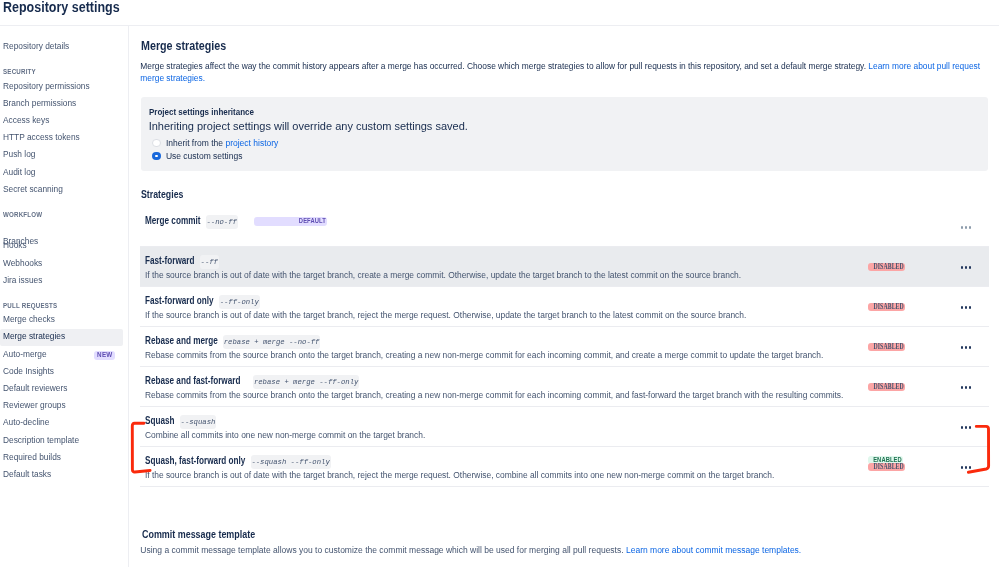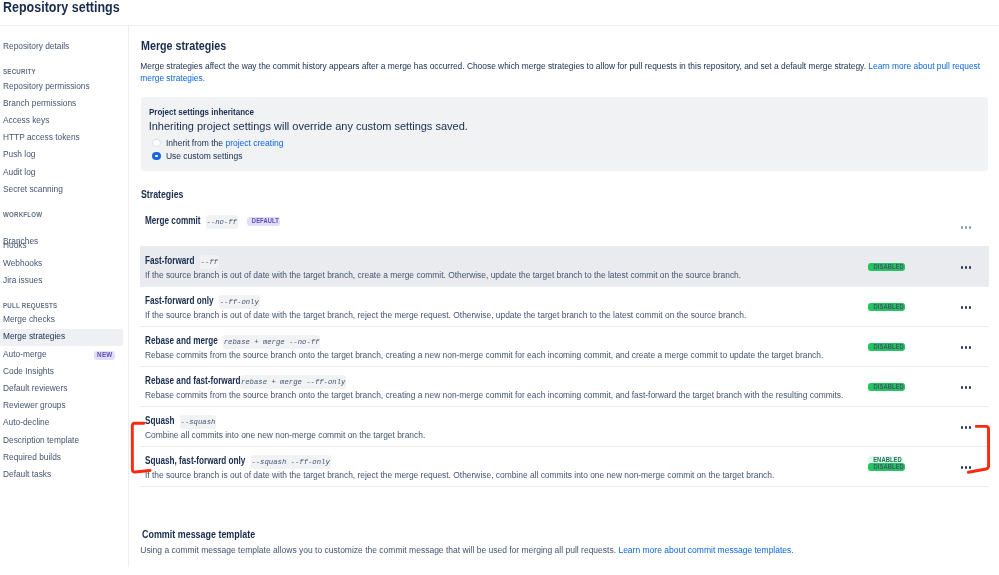--- a/index.html
+++ b/index.html
@@ -81,21 +81,21 @@
              text-align:center;}
   .row .defbadge > span{display:inline-block;transform:scaleX(0.735);transform-origin:center;}
   .row .desc{position:absolute;left:4.9px;top:23.2px;font-size:8.42px;color:#44546F;line-height:11px;white-space:nowrap;}
   .row .status{position:absolute;left:728.4px;top:15.7px;font-size:7.9px;font-weight:700;
              letter-spacing:0.12px;border-radius:3px;line-height:8.8px;height:8.8px;white-space:nowrap;
              text-align:center;}
   .row .status > span{display:inline-block;transform:scaleX(0.735);transform-origin:center;}
   .status.enabled{width:35.1px;}
   .status.disabled{width:37.0px;}
   .status.enabled{background:#DFF7EC;color:#1D7150;margin-top:33px;}
-  .status.disabled{background:#22c55e;color:#44546F;}
+  .status.disabled{background:#fca5a5;color:#44546F;font-family:Liberation Serif, serif;}
   .row .dots{position:absolute;left:819.3px;top:15px;width:14px;height:10px;}
   .row .dots i{position:absolute;top:4.3px;width:2.5px;height:2.5px;border-radius:50%;
              background:#22365C;display:block;}
   .row .dots i:nth-child(1){left:1.45px;}
   .row .dots i:nth-child(2){left:5.45px;}
   .row .dots i:nth-child(3){left:9.45px;}
   .row .dots.light i{background:#8C9BAB;}
 
   
   .cmt{position:absolute;left:1px;top:524px;width:849px;}
@@ -194,35 +194,35 @@
     <div class="sec-h" style="left:2.0px;top:39.8px;font-size:11.92px;line-height:12px;transform:scaleX(0.9);">Merge strategies</div>
     <div class="lead" style="left:1.3px;top:59.8px;width:848px;">
       <span>Merge strategies affect the way the commit history appears after a merge has occurred. Choose which merge strategies to allow for pull requests in this repository, and set a default merge strategy. </span><a class="link">Learn more about pull request merge strategies.</a>
     </div>
 
     <div class="panel">
       <div class="ph">Project settings inheritance</div>
       <div class="pd">Inheriting project settings will override any custom settings saved.</div>
       <div class="radio-row" style="top:41.3px;">
         <span class="rdot off"></span>
-        <span class="rlabel"><span>Inherit from the </span><a class="link">project creating</a></span>
+        <span class="rlabel"><span>Inherit from the </span><a class="link">project history</a></span>
       </div>
       <div class="radio-row" style="top:54.1px;">
         <span class="rdot on"></span>
         <span class="rlabel">Use custom settings</span>
       </div>
     </div>
 
     <div class="sec-h" style="left:2.0px;top:187.7px;font-size:10.61px;line-height:12px;transform:scaleX(0.827);">Strategies</div>
 
     <div class="tbl" id="tbl">
         <div class="row">
           <div class="name">Merge commit</div>
           <div class="flag" style="left: 65.5388px;">--no-ff</div>
-          <div class="defbadge" style="left: 107px;"><span>DEFAULT</span></div>
+          <div class="defbadge" style="left: 114px; padding-left: 40px;"><span>DEFAULT</span></div>
           <div class="status enabled"><span>ENABLED</span></div>
           <div class="dots light">
             <i></i>
             <i></i>
             <i></i>
           </div>
         </div>
         <div class="row hover">
           <div class="name">Fast-forward</div>
           <div class="flag" style="left: 59.6203px;">--ff</div>
@@ -251,21 +251,21 @@
           <div class="desc">Rebase commits from the source branch onto the target branch, creating a new non-merge commit for each incoming commit, and create a merge commit to update the target branch.</div>
           <div class="status disabled"><span>DISABLED</span></div>
           <div class="dots">
             <i></i>
             <i></i>
             <i></i>
           </div>
         </div>
         <div class="row">
           <div class="name">Rebase and fast-forward</div>
-          <div class="flag" style="left: 100px; text-align: right;">rebase + merge --ff-only</div>
+          <div class="flag" style="left: 113px; text-align: right;">rebase + merge --ff-only</div>
           <div class="desc">Rebase commits from the source branch onto the target branch, creating a new non-merge commit for each incoming commit, and fast-forward the target branch with the resulting commits.</div>
           <div class="status disabled"><span>DISABLED</span></div>
           <div class="dots">
             <i></i>
             <i></i>
             <i></i>
           </div>
         </div>
         <div class="row">
           <div class="name">Squash</div>
@@ -287,21 +287,21 @@
             <i></i>
             <i></i>
             <i></i>
           </div>
         </div>
       </div>
 
     <div class="cmt">
       <h2>Commit message template</h2>
       <div class="p">
-        <span>Using a commit message template allows you to customize the commit message that will be used for merging all pull requests. </span><a class="link">Learn more about commit message templates.</a>
+        <span>Using a commit message template allows you to customize the commit message which will be used for merging all pull requests. </span><a class="link">Learn more about commit message templates.</a>
       </div>
       <div class="lbl">Template behavior</div>
     </div>
   </div>
 
   <svg class="anno" viewBox="0 0 999 575">
     <path fill="none" stroke="#FA2A0C" stroke-width="2.9" stroke-linecap="round" stroke-linejoin="round" d="M 144.0 423.2 L 134.6 423.2 Q 132.3 423.4 132.3 425.8 L 132.4 469.6 Q 132.5 472.3 134.9 472.0 L 150.1 470.5"></path>
     <path fill="none" stroke="#FA2A0C" stroke-width="2.9" stroke-linecap="round" stroke-linejoin="round" d="M 976.3 426.4 L 986.0 426.4 Q 988.5 426.5 988.5 429.0 L 988.6 466.0 Q 988.6 468.4 986.2 469.0 L 968.4 472.3"></path>
   </svg>
 </div>

